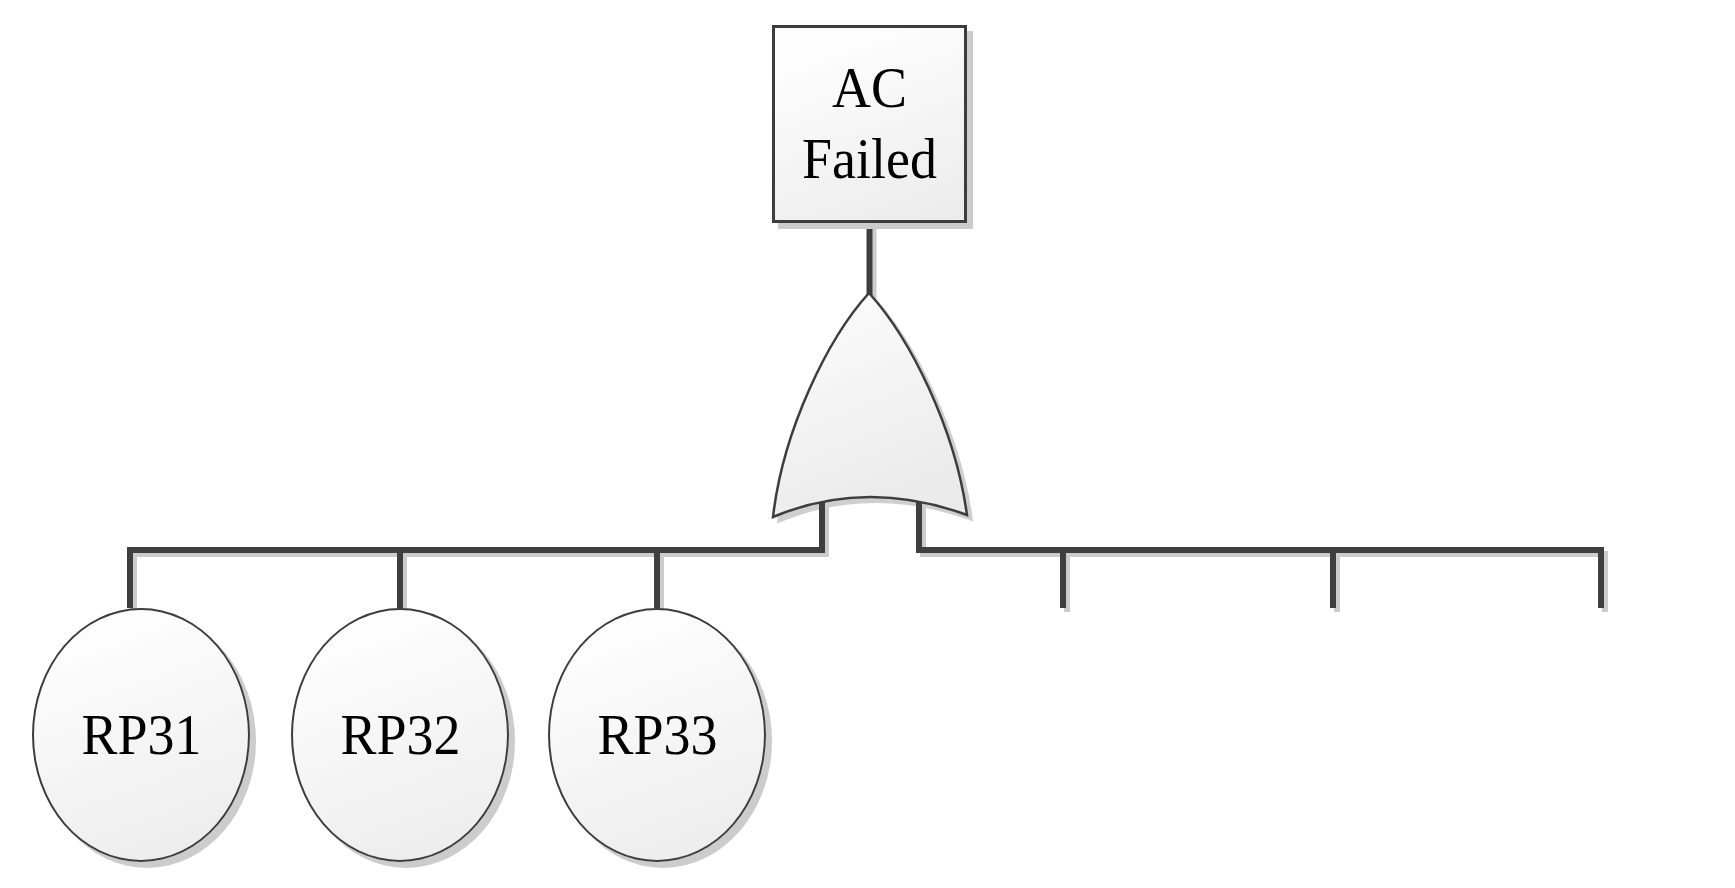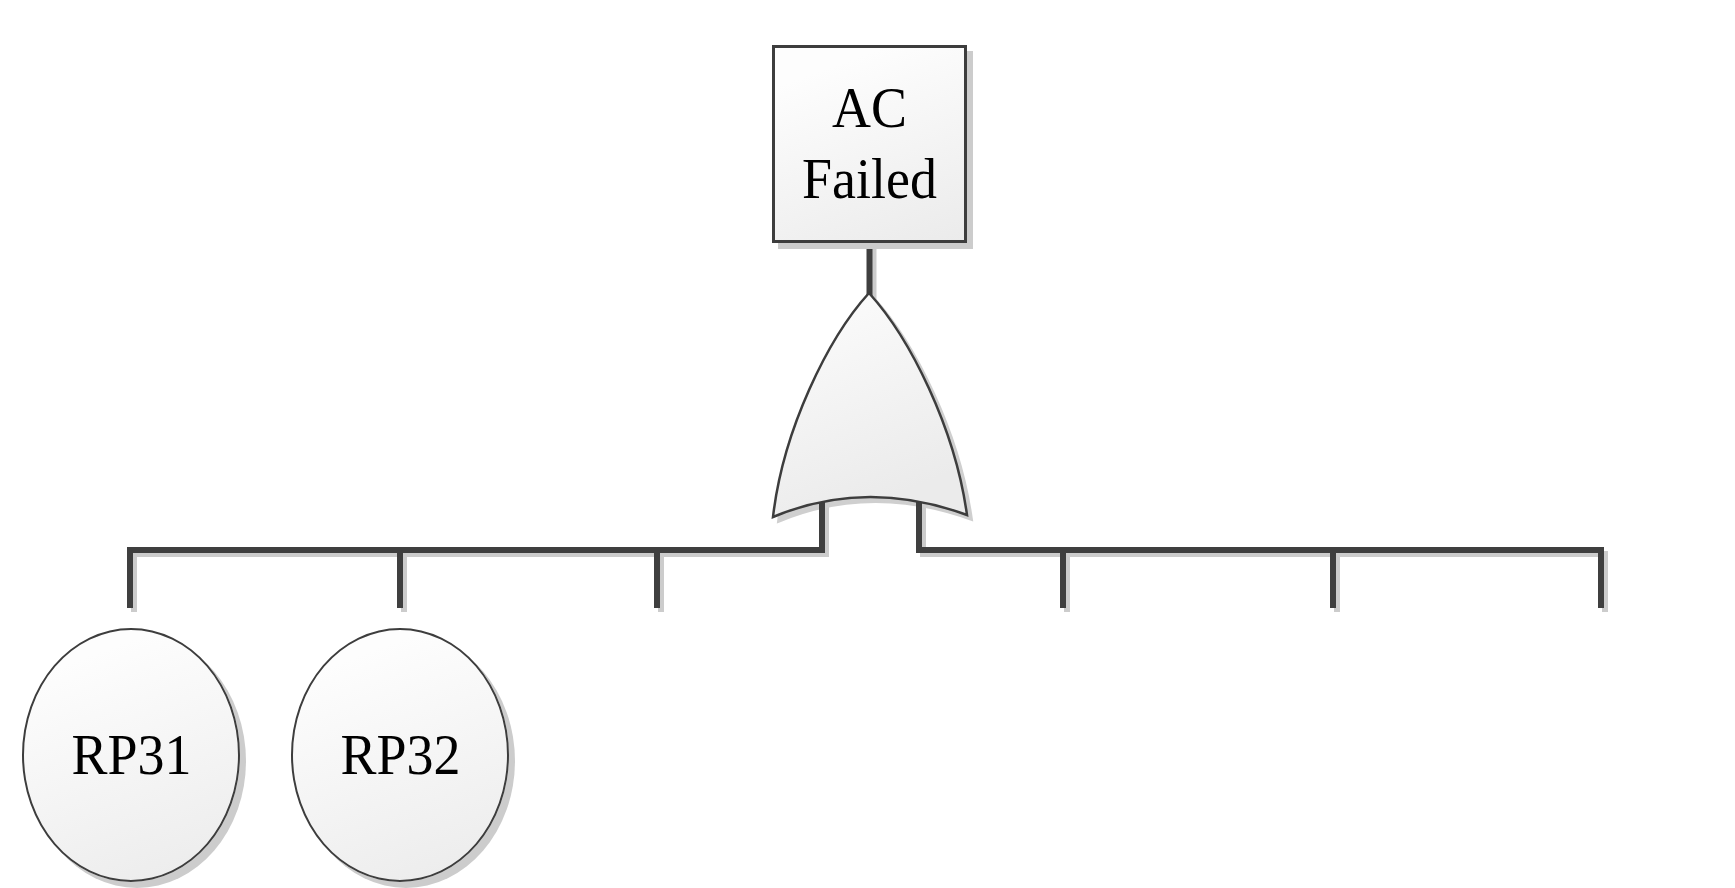--- a/index.html
+++ b/index.html
@@ -22,21 +22,20 @@
   }
   .node {
     position: absolute;
     box-sizing: border-box;
     display: flex;
     align-items: center;
     justify-content: center;
     background: linear-gradient(160deg, #fdfdfd 15%, #ebebeb 100%);
     border: 2px solid #3d3d3d;
     box-shadow: 6px 6px 0 #cccccc;
-    margin-top: 20px;
   }
   .top-event {
     left: 772px;
     top: 25px;
     width: 195px;
     height: 198px;
     border-width: 3px;
   }
   .ellipse {
     top: 608px;
@@ -91,20 +90,23 @@
     <path d="M 773 517 C 783 430 828 338 869 293 C 910 338 955 428 967 515 Q 866 478 773 517 Z" fill="url(#gateFill)" stroke="#3d3d3d" stroke-width="2.5"></path>
   </svg>
 
   <div class="node top-event">
     <div class="label">
       <div>AC</div>
       <div>Failed</div>
     </div>
   </div>
 
-  <div class="node ellipse" style="left:22px">
+  <div class="node ellipse" style="left:32px">
     <span class="label">RP31</span>
   </div>
   <div class="node ellipse" style="left:291px">
     <span class="label">RP32</span>
   </div>
+  <div class="node ellipse" style="left:548px">
+    <span class="label">RP33</span>
+  </div>
 
 </div>
 
 </body></html>

